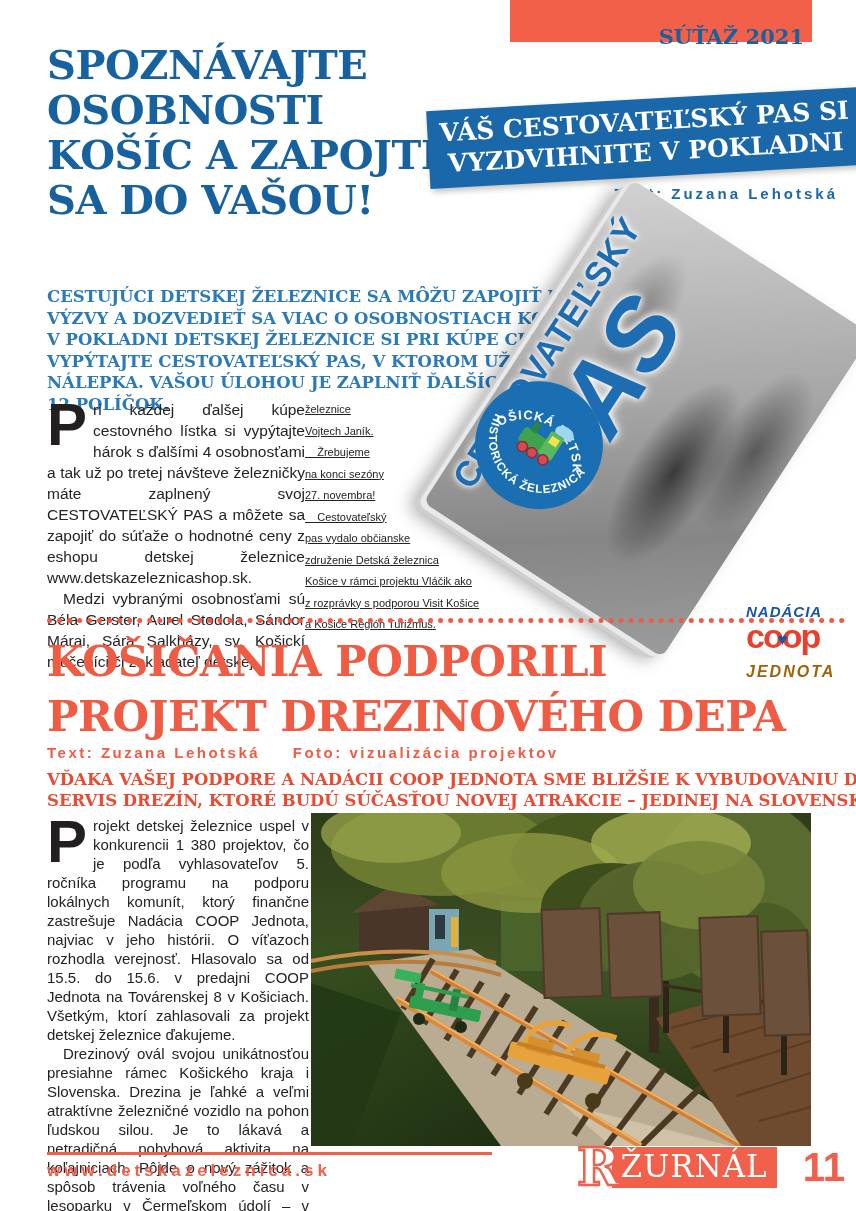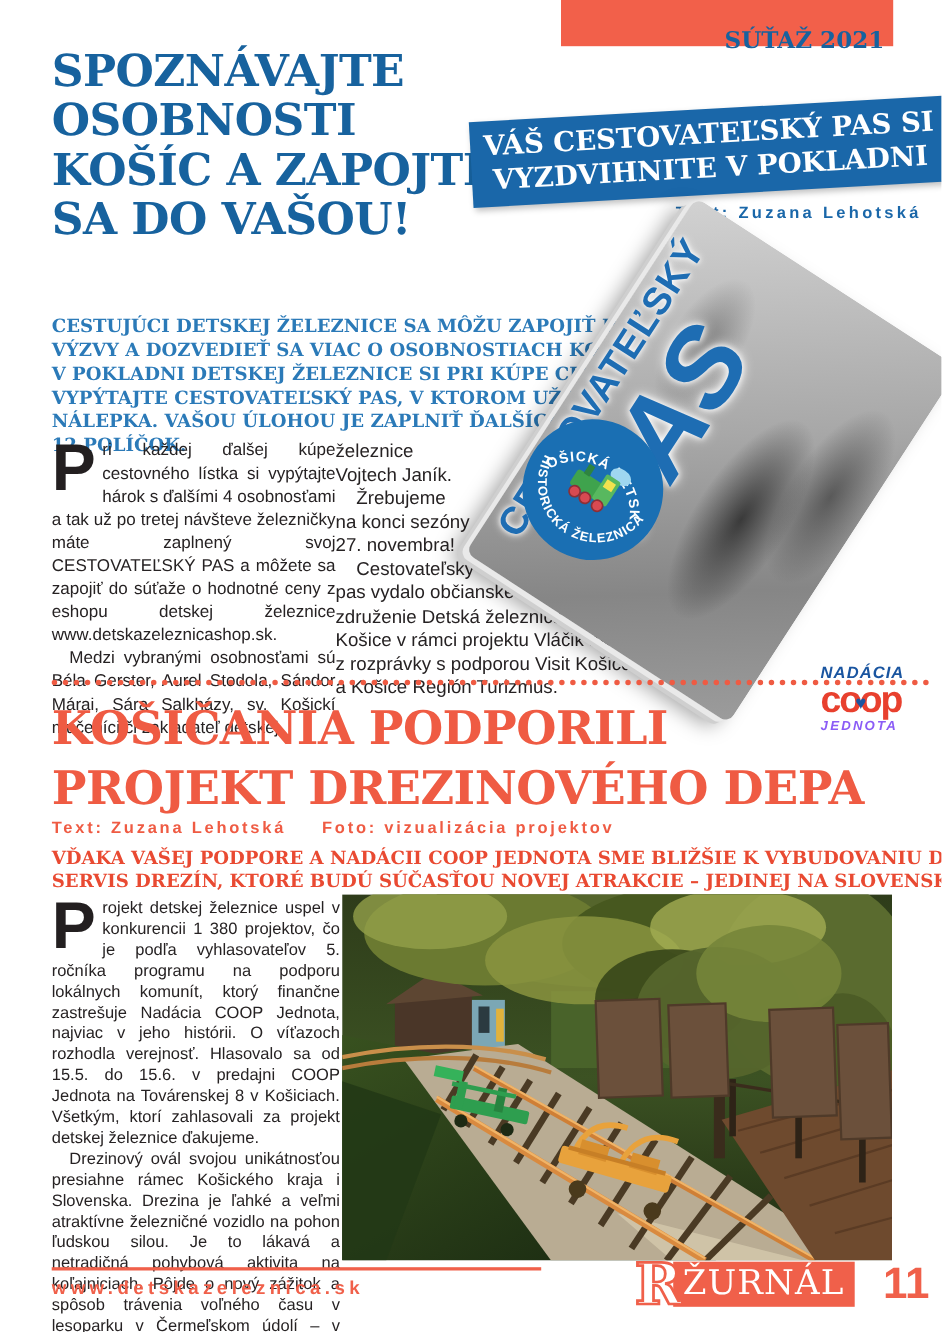--- a/index.html
+++ b/index.html
@@ -29,21 +29,21 @@
     letter-spacing:3px;}
 
   .intro1{left:47px;top:286px;width:560px;color:#2b7ab8;
     font-family:"DejaVu Serif","Liberation Serif",serif;font-weight:bold;
     font-size:16.5px;line-height:21.5px;}
   .intro1 span{display:block;white-space:nowrap;}
 
   .bodytext{font-size:15.5px;line-height:21px;text-align:justify;color:#262223;}
   .body1-col1{left:47px;top:399px;width:258px;}
   .body1-col2{left:305px;top:399px;width:250px;}
-  .body1-col2 span{display:block;white-space:pre;font-size:17px;line-height:21.5px;color:#262223;}
+  .body1-col2 span{display:block;white-space:pre;font-size:11px;line-height:21.5px;color:#262223;text-decoration:underline;}
   .dropcap{float:left;font-weight:bold;font-size:60px;line-height:48px;
     margin:2px 6px 0 0;color:#231f20;}
   .p2{margin:0;text-indent:16px;}
   .p1{margin:0;}
 
   
   .passport{left:505px;top:226px;width:285px;height:385px;transform:rotate(33deg);
     background:
       radial-gradient(60px 150px at 68% 58%, rgba(35,35,35,.8), rgba(35,35,35,0) 70%),
       radial-gradient(55px 130px at 88% 42%, rgba(55,55,55,.65), rgba(55,55,55,0) 70%),
@@ -69,22 +69,22 @@
     font-size:42px;line-height:55px;letter-spacing:-0.5px;}
   .title2 span{display:block;}
 
   .coop{left:746px;top:604px;width:106px;line-height:1;}
   .coop-top{display:block;color:#1a55a0;font-weight:bold;font-style:italic;
     font-size:15px;letter-spacing:1px;}
   .coop-mid{position:relative;display:inline-block;color:#e8402e;font-weight:bold;
     font-size:34px;letter-spacing:-2px;line-height:34px;}
   .coop-heart{position:absolute;left:50%;top:4px;transform:translateX(-50%);
     color:#1a55a0;font-size:17px;letter-spacing:0;}
-  .coop-bottom{display:block;color:#8b5cf6;font-weight:bold;font-style:italic;
-    font-size:12px;letter-spacing:2px;margin-top:1px;}
+  .coop-bottom{display:block;color:#a16207;font-weight:bold;font-style:italic;
+    font-size:16px;letter-spacing:2px;margin-top:11px;}
 
   .byline2{left:47px;top:744px;color:#ef5b43;font-size:15px;font-weight:bold;
     letter-spacing:2.5px;}
   .byline2 span{margin-right:26px;}
 
   .intro2{left:47px;top:769px;width:804px;color:#e94a32;
     font-family:"DejaVu Serif","Liberation Serif",serif;font-weight:bold;
     font-size:16.5px;line-height:21px;}
   .intro2 span{display:block;white-space:nowrap;}
 

